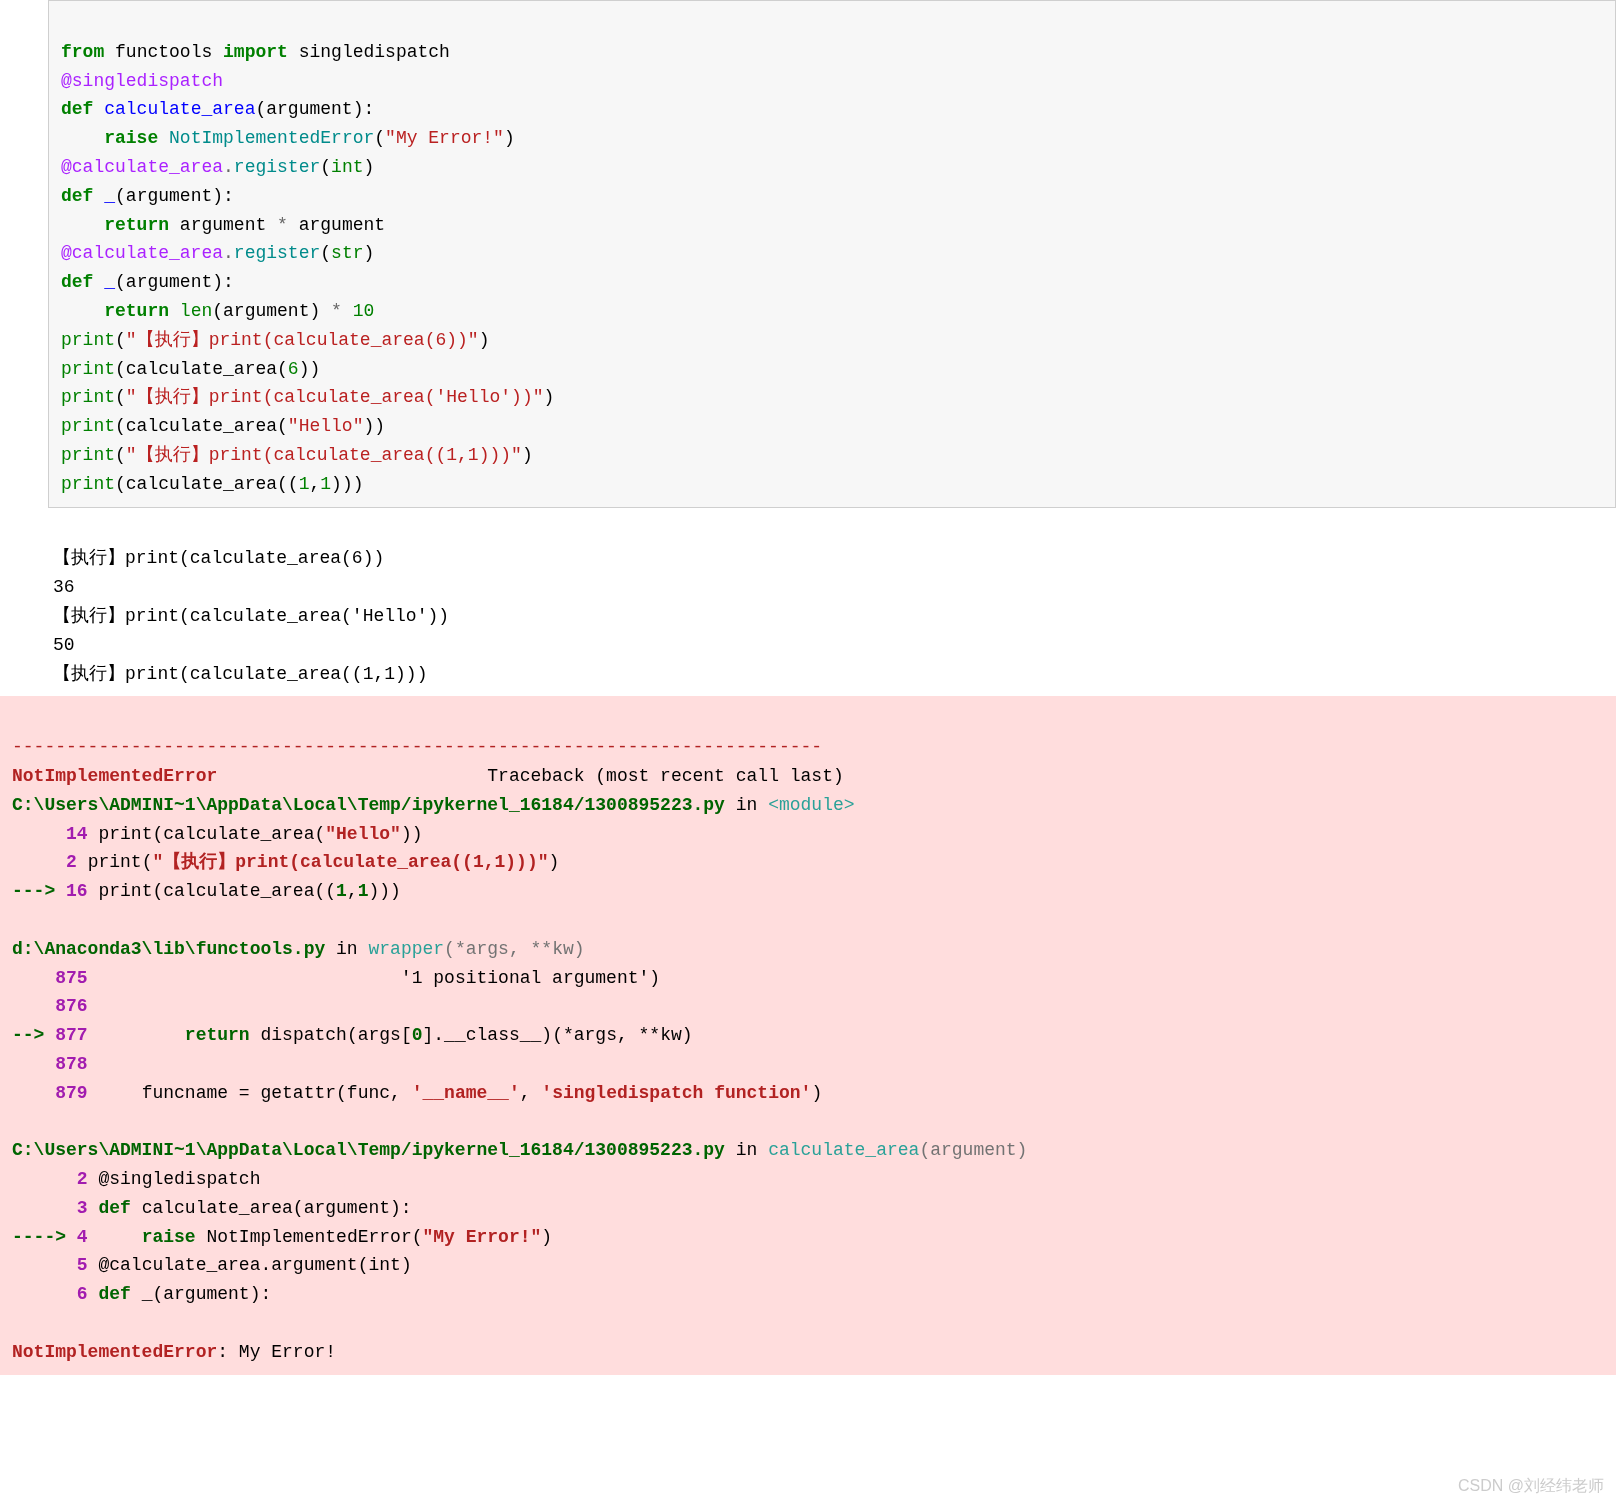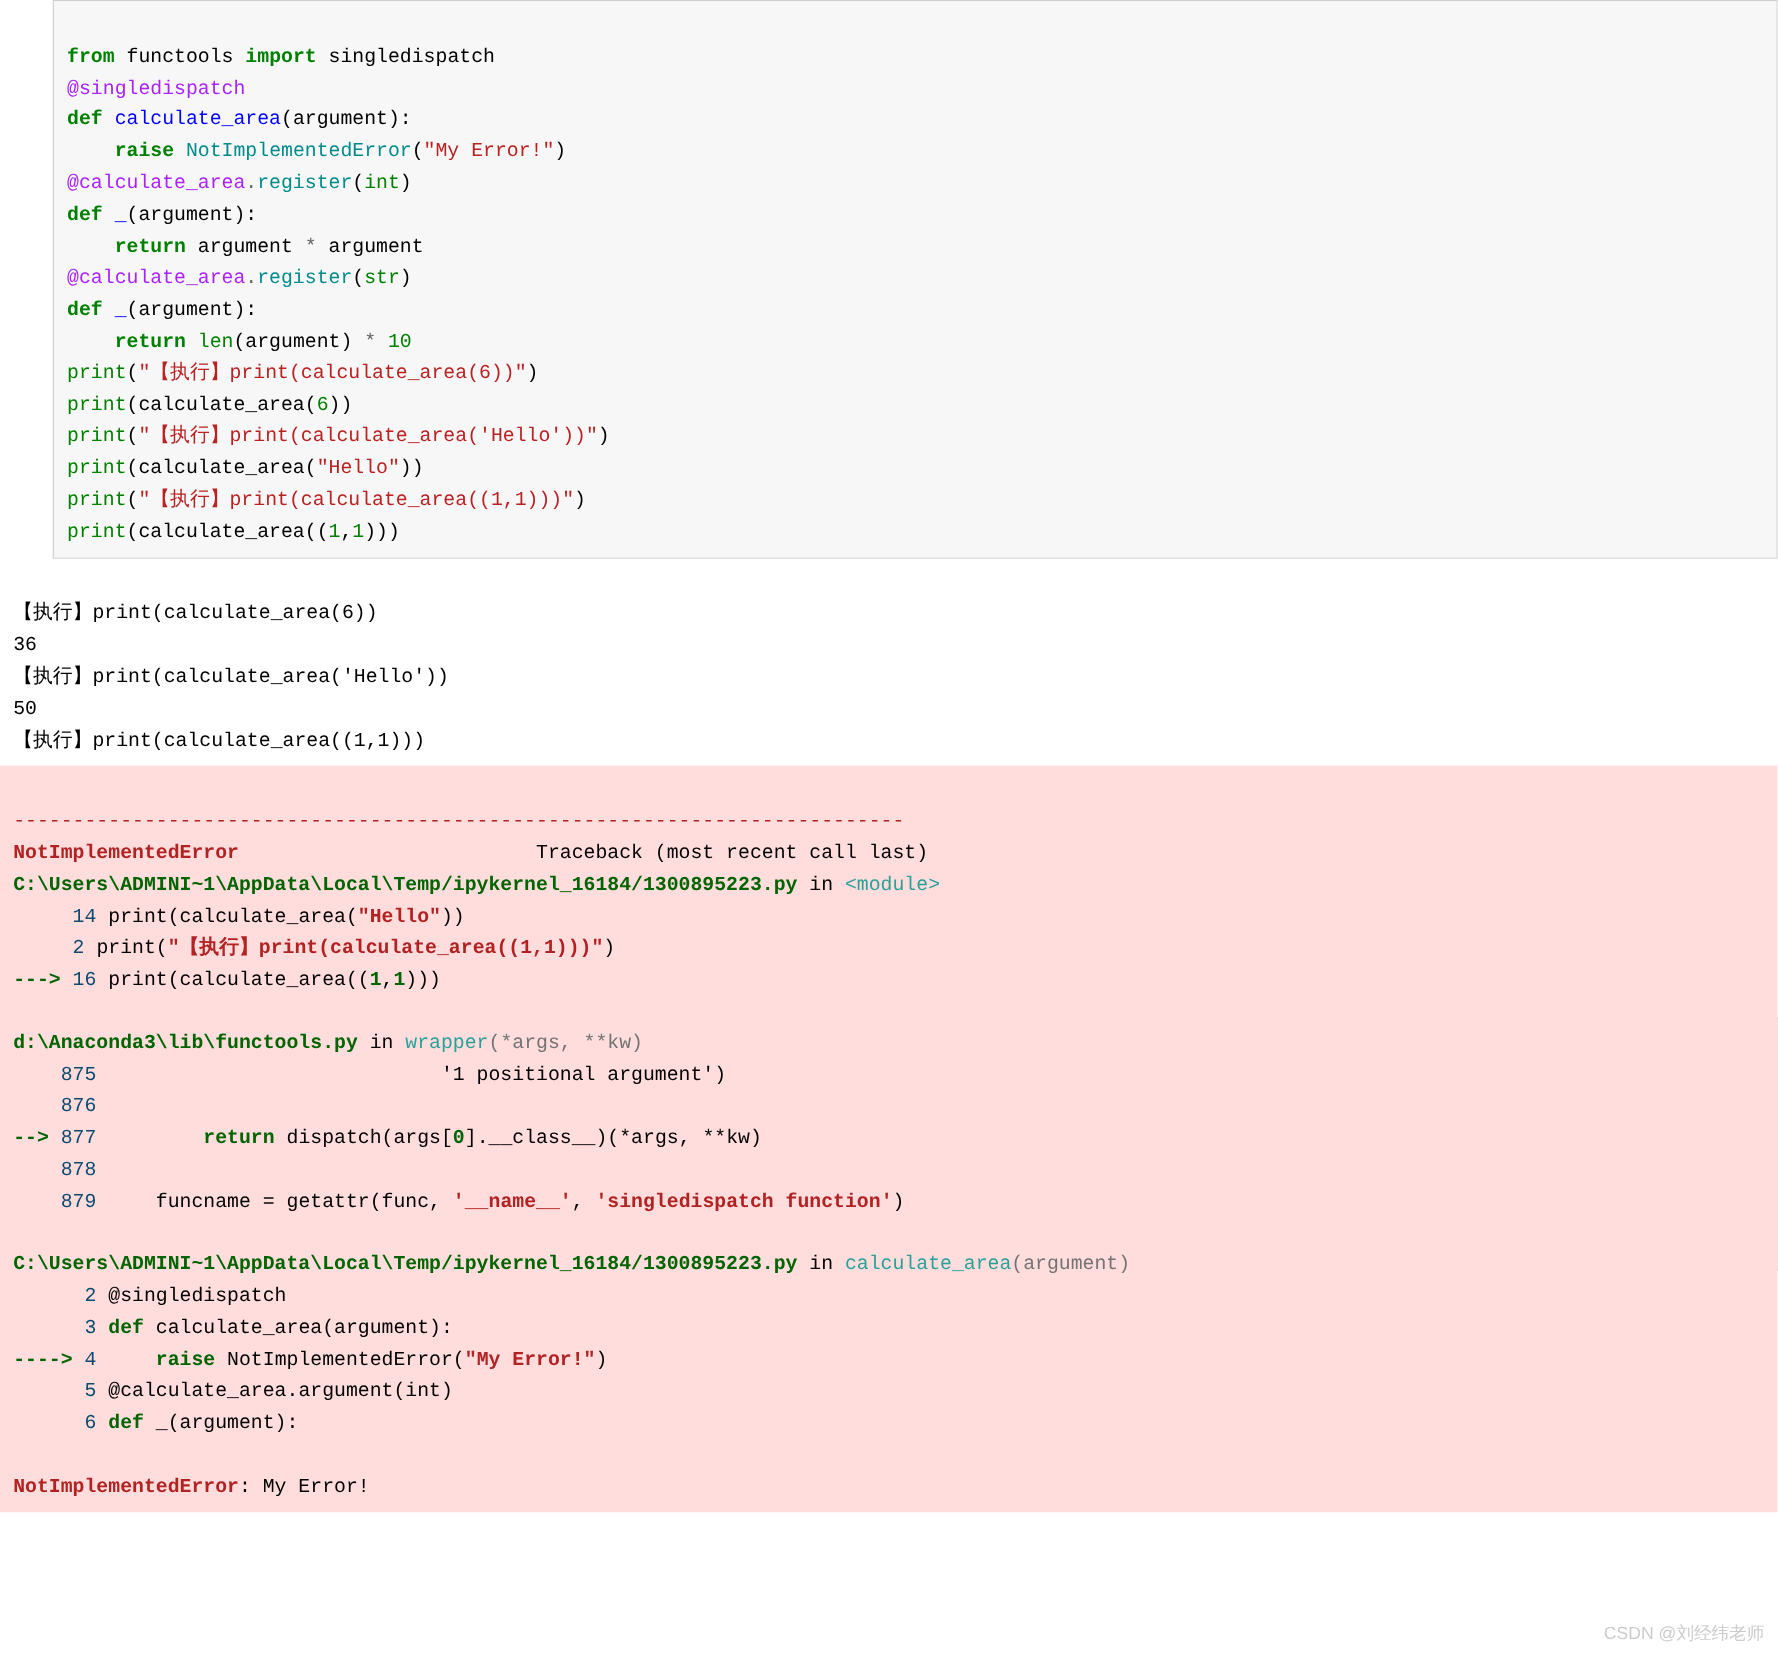--- a/index.html
+++ b/index.html
@@ -15,39 +15,40 @@
     background: #f7f7f7;
     border: 1px solid #cfcfcf;
     padding: 8px 12px;
     white-space: pre;
     margin-left: 48px;
   }
   .output-plain {
     background: #ffffff;
     padding: 8px 12px;
     white-space: pre;
+    margin-left: 41px;
   }
   .output-error {
     background: #fdd;
     padding: 8px 12px;
     white-space: pre;
   }
   .kw-green { color: #008000; font-weight: bold; }
   .kw-blue  { color: #0000ff; }
   .decorator { color: #aa22ff; }
   .attr-teal { color: #008b8b; }
   .builtin { color: #008000; }
   .str-red { color: #ba2121; }
   .num { color: #008000; }
   .op { color: #666666; }
   .dashline { color: #b22222; }
   .err-name { color: #b22222; font-weight: bold; }
   .tb-path { color: #006400; font-weight: bold; }
   .tb-func { color: #2aa198; }
-  .tb-lineno { color: #0c4a6e; font-weight: normal; }
+  .tb-lineno { color: #a21caf; font-weight: bold; }
   .arrow { color: #006400; font-weight: bold; }
   .tb-kw { color: #006400; font-weight: bold; }
   .tb-str { color: #b22222; font-weight: bold; }
   .tb-num { color: #006400; font-weight: bold; }
   .tb-arg { color: #737373; font-weight: normal; }
   .watermark {
     position: fixed;
     bottom: 6px;
     right: 12px;
     color: #ccc;

